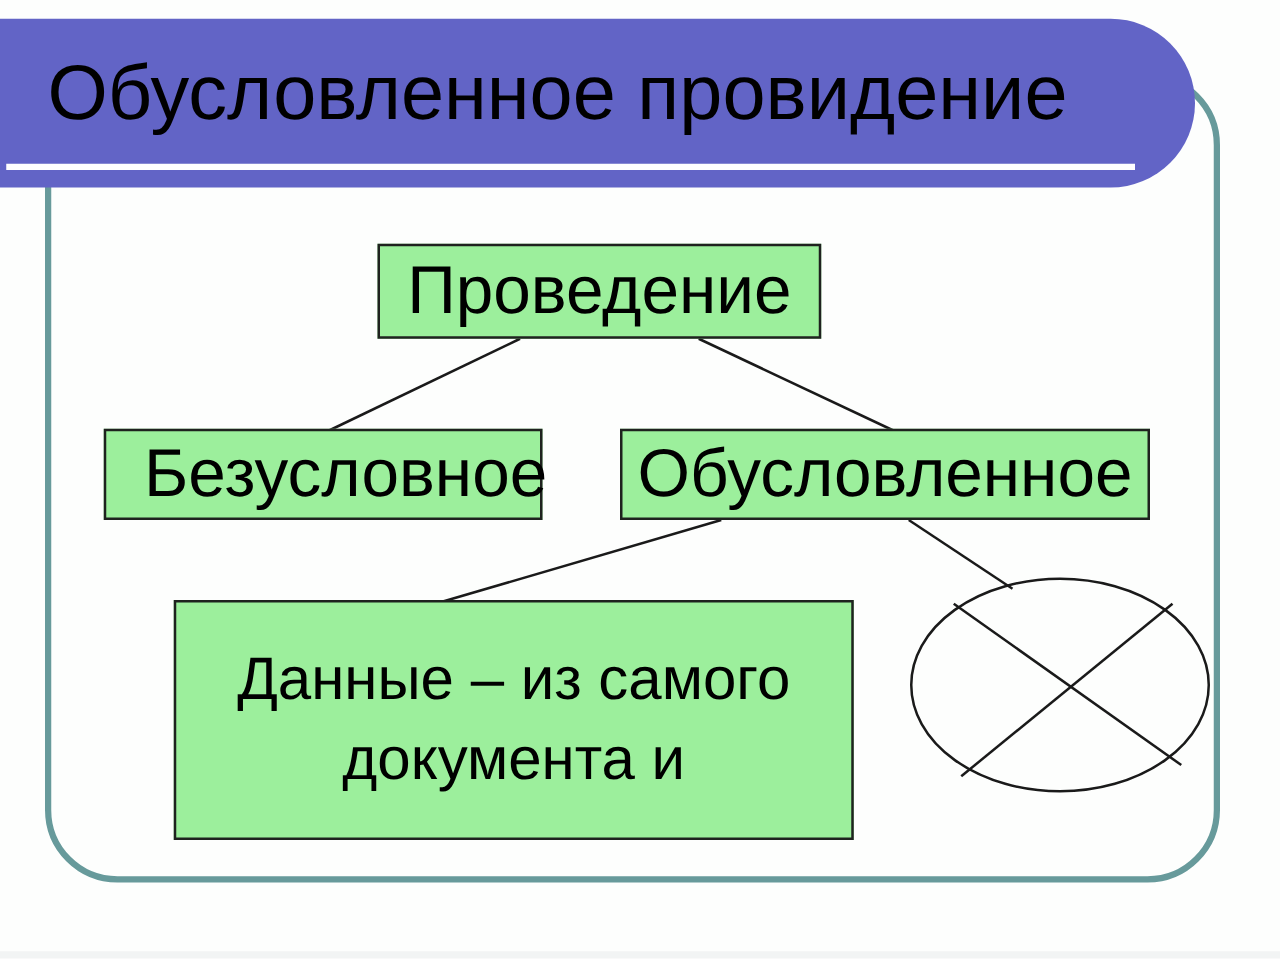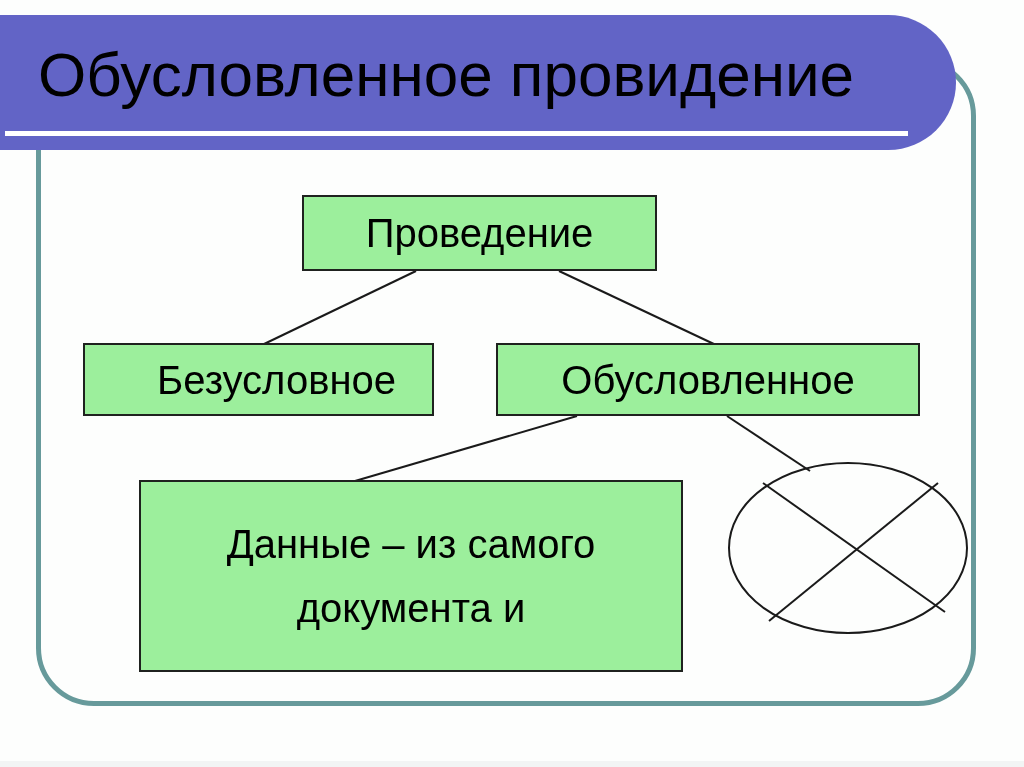--- a/index.html
+++ b/index.html
@@ -75,30 +75,30 @@
     position: absolute;
     box-sizing: border-box;
     background: var(--box_fill, #9cef9c);
     border: 2px solid var(--box_border, #1f221f);
     display: flex;
     align-items: center;
     justify-content: center;
     text-align: center;
     color: #000000;
     z-index: 4;
-    font-size: 40px;
+    font-size: 54px;
     line-height: 1.1;
   }
   .node-provedenie   { left: 302px; top: 195px; width: 355px; height: 76px; }
   .node-bezuslovnoe  { left: 83px;  top: 343px; width: 351px; height: 73px; padding-left: 36px; }
   .node-obuslovlennoe{ left: 496px; top: 343px; width: 424px; height: 73px; }
   .node-dannye {
     left: 139px; top: 480px; width: 544px; height: 192px;
     flex-direction: column;
-    font-size: 40px;
+    font-size: 48px;
     line-height: 64px;
   }
   
   .bottom-strip {
     position: absolute;
     left: 0;
     top: 761px;
     width: 1024px;
     height: 6px;
     background: #f2f4f4;

